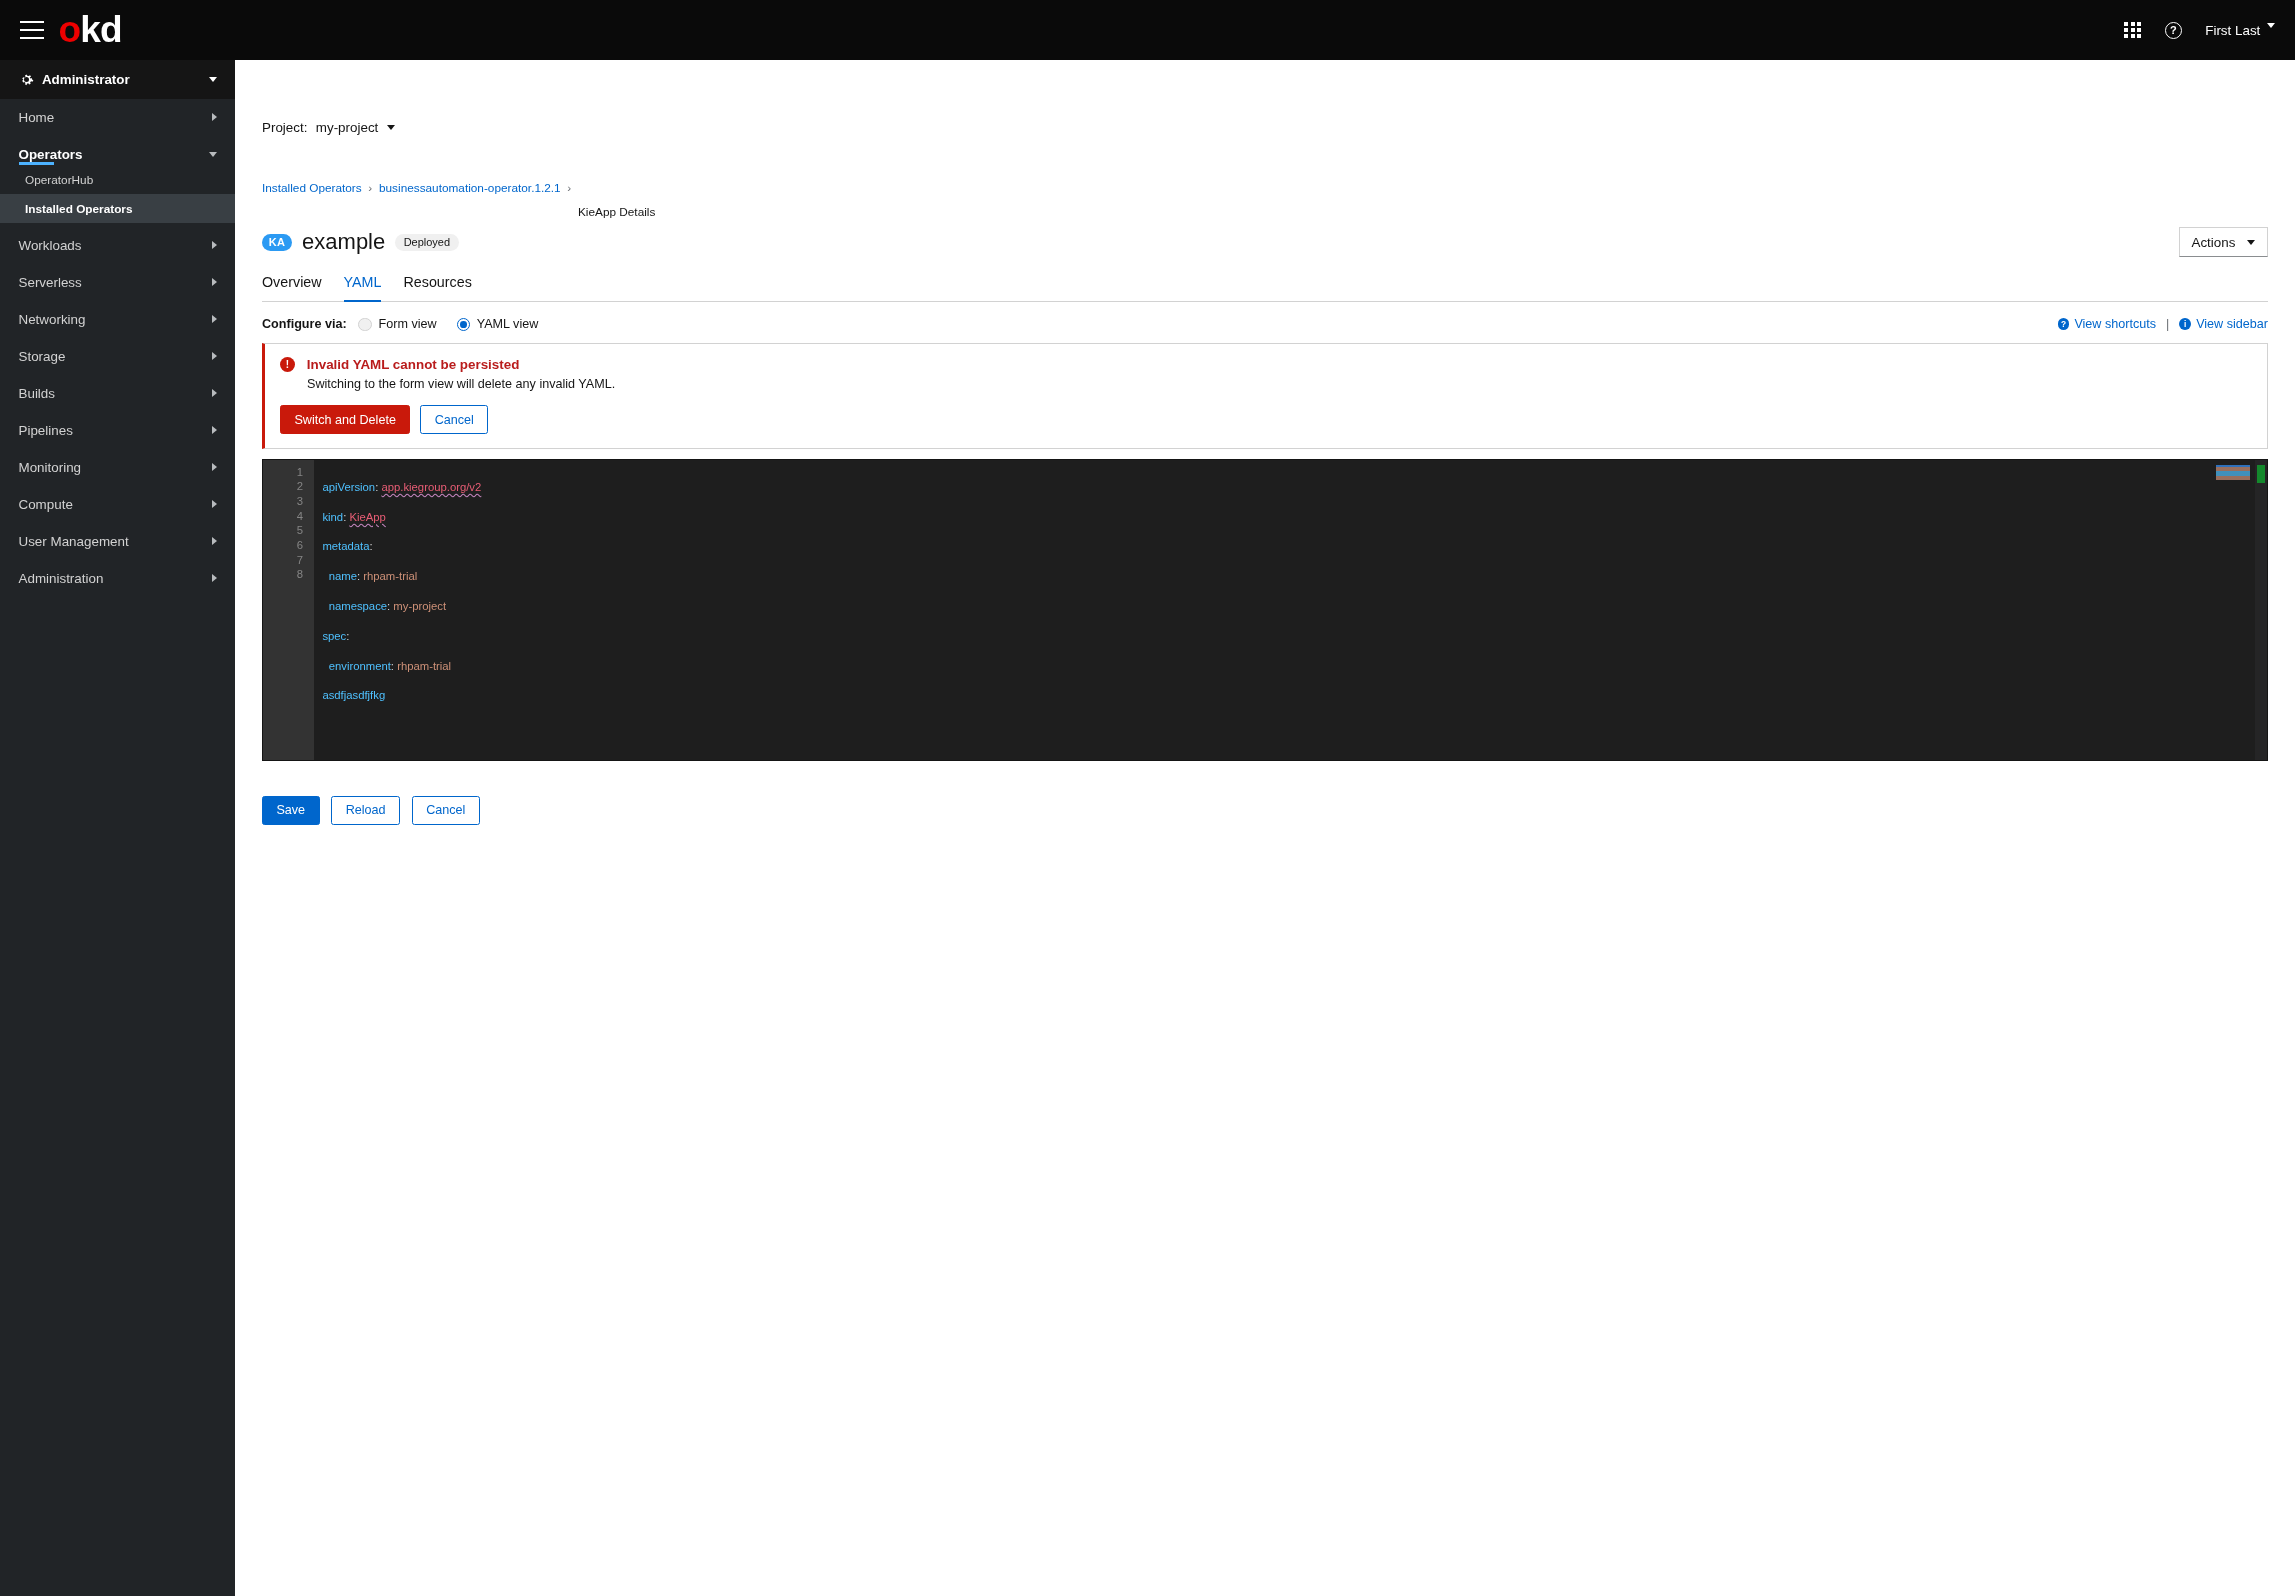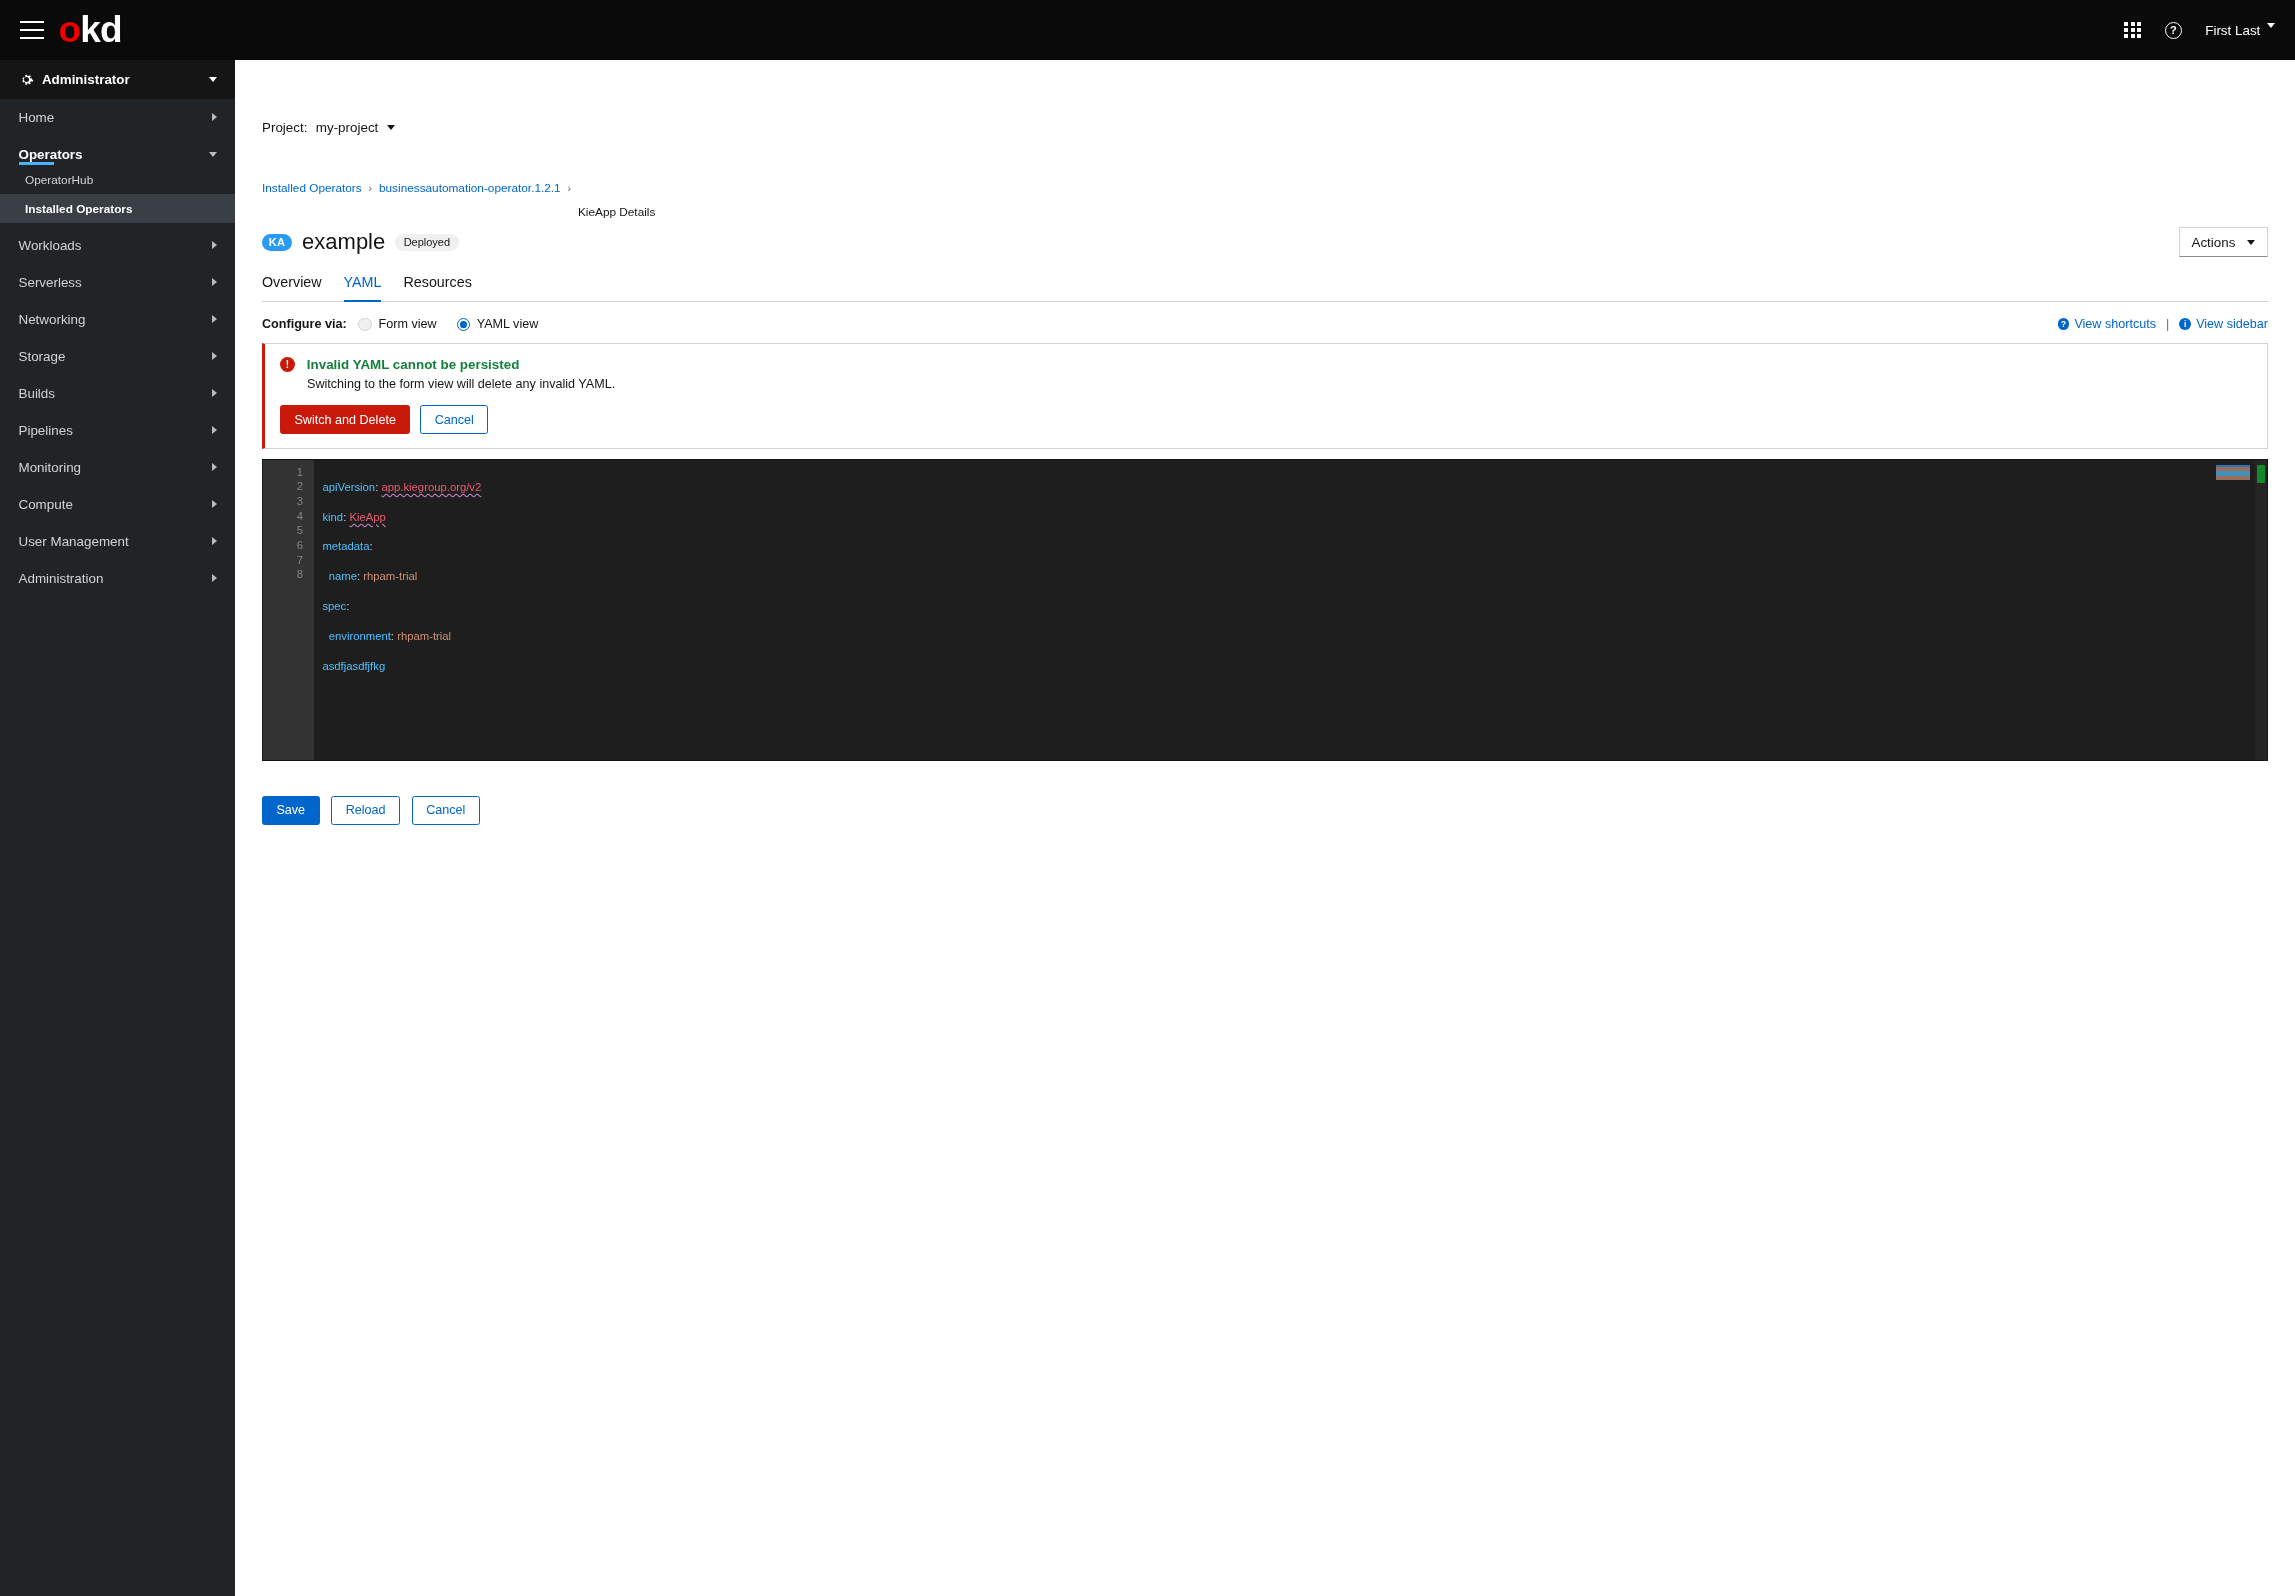--- a/index.html
+++ b/index.html
@@ -75,21 +75,21 @@
 .radio-opt.selected .radio-circle::after { content:""; width:6.7px; height:6.7px; background:#06c; border-radius:50%; }
 .radio-opt.off .radio-circle { background:#f0f0f0; border-color:#d2d2d2; }
 .help-links { margin-left:auto; display:flex; align-items:center; gap:10px; font-size:12.6px; }
 .help-link { color:#06c; display:flex; align-items:center; gap:5px; cursor:pointer; }
 .help-sep { color:#6a6e73; }
 .info-circle { width:11.8px; height:11.8px; border-radius:50%; background:#06c; color:#fff; font-size:8.4px; font-weight:700; display:flex; align-items:center; justify-content:center; }
 
 .alert { border:0.8px solid #d2d2d2; border-left:3.4px solid #c9190b; background:#fff; padding:13.4px 15px; }
 .alert-head { display:flex; align-items:center; gap:11.8px; margin-bottom:5px; }
 .alert-icon { width:15px; height:15px; background:#c9190b; border-radius:50%; color:#fff; display:flex; align-items:center; justify-content:center; font-size:10px; font-weight:900; flex-shrink:0; }
-.alert-title { color:#15803d; font-weight:700; font-size:13.4px; }
+.alert-title { color:#b91c1c; font-weight:700; font-size:13.4px; }
 .alert-body { font-size:12.6px; margin-left:27px; margin-bottom:13.4px; }
 .alert-actions { display:flex; gap:10px; }
 .btn { font-size:12.6px; padding:6.7px 13.4px; border-radius:2.5px; cursor:pointer; font-family:inherit; }
 .btn-danger { background:#c9190b; color:#fff; border:0.8px solid #c9190b; }
 .btn-secondary { background:#fff; color:#06c; border:0.8px solid #06c; }
 .btn-primary { background:#06c; color:#fff; border:0.8px solid #06c; }
 
 .editor { margin-top:10px; position:relative; display:flex; background:#1e1e1e; font-family:Menlo,Consolas,monospace; font-size:11.3px; line-height:1.34; height:302px; border:0.8px solid #151515; }
 .gutter { background:#333; color:#858585; width:50px; text-align:right; padding:5px 10px 5px 0; user-select:none; }
 .gutter div { height:14.7px; }
@@ -286,20 +286,21 @@
             <div>5</div>
             <div>6</div>
             <div>7</div>
             <div>8</div>
         </div>
         <div class="code">
 <div class="code-line"><span class="tk-key">apiVersion</span><span class="tk-colon">: </span><span class="tk-val tk-squig">app.kiegroup.org/v2</span></div>
 <div class="code-line"><span class="tk-key">kind</span><span class="tk-colon">: </span><span class="tk-val tk-squig">KieApp</span></div>
 <div class="code-line"><span class="tk-key">metadata</span><span class="tk-colon">:</span></div>
 <div class="code-line">  <span class="tk-key">name</span><span class="tk-colon">: </span><span class="tk-val">rhpam-trial</span></div>
+<div class="code-line">  <span class="tk-key">namespace</span><span class="tk-colon">: </span><span class="tk-val">my-project</span></div>
 <div class="code-line"><span class="tk-key">spec</span><span class="tk-colon">:</span></div>
 <div class="code-line">  <span class="tk-key">environment</span><span class="tk-colon">: </span><span class="tk-val">rhpam-trial</span></div>
 <div class="code-line"><span class="tk-err">asdfjasdfjfkg</span></div>
         </div>
         <div class="minimap">
             <div class="thumb"></div>
           </div>
         <div class="errbar"></div>
       </div>
     </div>

